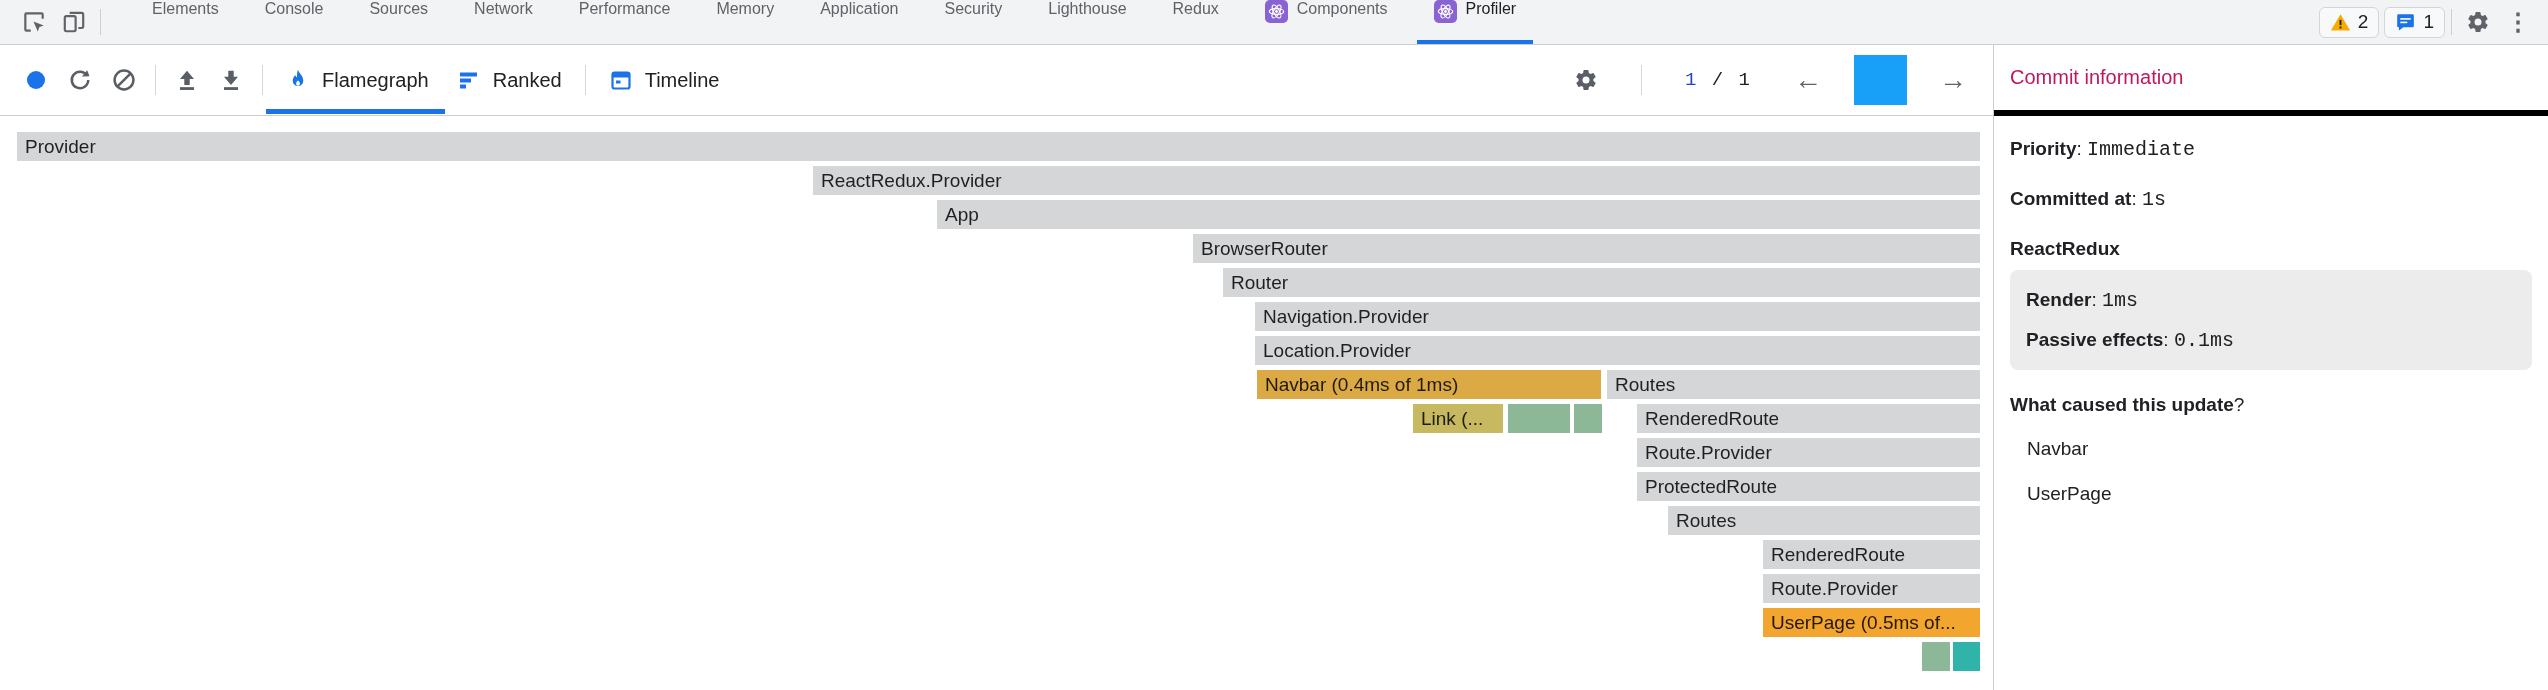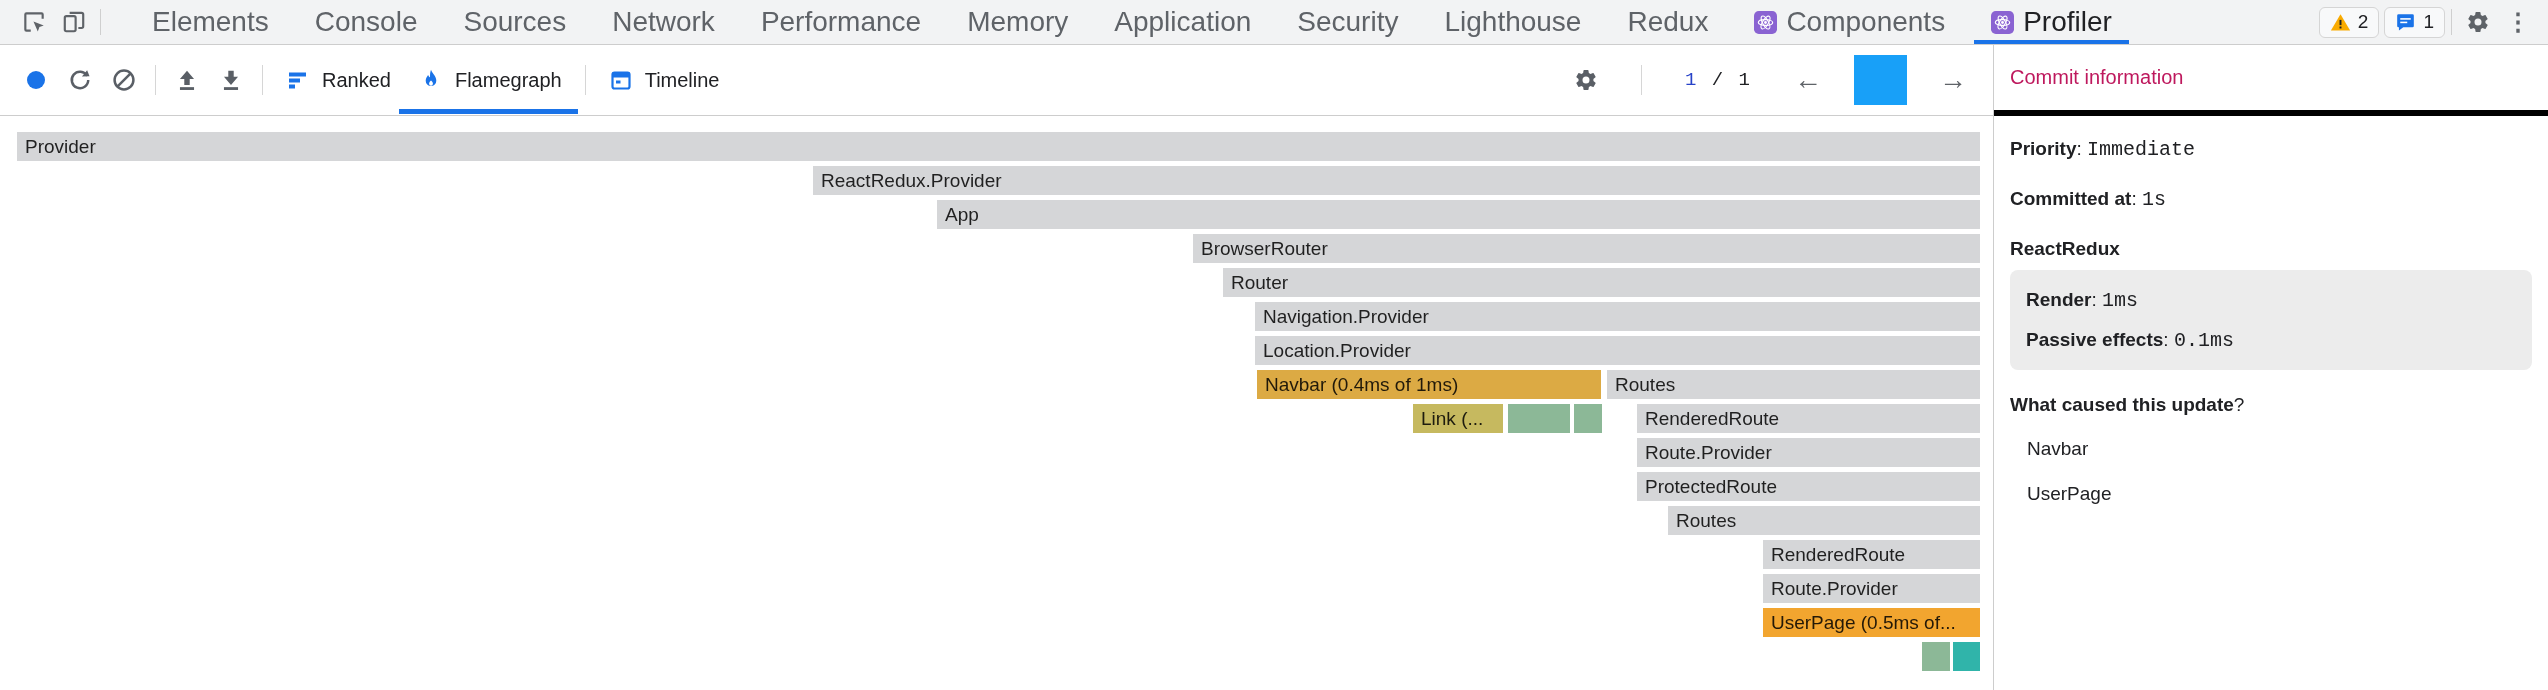--- a/index.html
+++ b/index.html
@@ -16,22 +16,22 @@
     position:absolute; top:0; left:0; width:2548px; height:45px;
     background:#f2f3f4; border-bottom:1px solid #cdcdcd;
     display:flex; align-items:stretch;
   }
   .tabbar-left { display:flex; align-items:center; padding-left:14px; }
   .icon-btn { display:flex; align-items:center; justify-content:center;
     width:40px; height:34px; cursor:pointer; color:#5f6368; }
   .vdiv { width:1px; height:26px; background:#cfcfcf; margin:0 6px; align-self:center; }
   .tabs { display:flex; align-items:stretch; margin-left:22px; }
   .tab {
-    display:flex; align-items:center; gap:9px; padding:0 23px;
-    font-size:28px; color:#5f6368; cursor:pointer; position:relative; white-space:nowrap;
+    display:flex; align-items:flex-start; gap:9px; padding:0 23px;
+    font-size:16px; color:#5f6368; cursor:pointer; position:relative; white-space:nowrap;
   }
   .tab.active { color:#202124; }
   .tab.active::after {
     content:""; position:absolute; left:6px; right:6px; bottom:0; height:4px;
     background:var(--accent-blue);
   }
   .react-badge { width:23px; height:23px; flex:0 0 auto; }
   .tabbar-right { margin-left:auto; display:flex; align-items:center; padding-right:10px; }
   .count-pill {
     display:flex; align-items:center; gap:7px; height:31px; padding:0 10px;
@@ -220,38 +220,38 @@
     </svg>
   </div>
   <div class="tb-icon">
     <svg width="26" height="26" viewBox="0 0 24 24" fill="currentColor">
       <path d="M12 16.5L5.5 9h4V3.5h5V9h4z"></path>
       <rect x="5.5" y="18.6" width="13" height="2.6"></rect>
     </svg>
   </div>
   <div class="tb-div"></div>
 
+  <div class="ptab active">
+    <span class="picon">
+      <svg width="24" height="24" viewBox="0 0 24 24">
+        <path d="M12 1.8c1 3.8 5.3 6 5.3 11a5.3 5.3 0 0 1-10.6 0c0-2.9 1.4-4.4 2.4-5.9.9 1.9 1.9 2.4 1.9 2.4 0-2.8 0-4.6 1-7.5z" fill="var(--accent-blue)"></path>
+        <path d="M12 12.6c1.2 1.1 1.9 2 1.9 3.2a1.9 1.9 0 0 1-3.8 0c0-1.2.7-2.1 1.9-3.2z" fill="#fff"></path>
+      </svg>
+    </span>
+    <span>Flamegraph</span>
+  </div>
   <div class="ptab">
     <span class="picon">
       <svg width="24" height="24" viewBox="0 0 24 24" fill="var(--accent-blue)">
         <rect x="3" y="4.5" width="17" height="4"></rect>
         <rect x="3" y="10.5" width="11" height="4"></rect>
         <rect x="3" y="16.5" width="6" height="4"></rect>
       </svg>
     </span>
     <span>Ranked</span>
-  </div>
-  <div class="ptab active">
-    <span class="picon">
-      <svg width="24" height="24" viewBox="0 0 24 24">
-        <path d="M12 1.8c1 3.8 5.3 6 5.3 11a5.3 5.3 0 0 1-10.6 0c0-2.9 1.4-4.4 2.4-5.9.9 1.9 1.9 2.4 1.9 2.4 0-2.8 0-4.6 1-7.5z" fill="var(--accent-blue)"></path>
-        <path d="M12 12.6c1.2 1.1 1.9 2 1.9 3.2a1.9 1.9 0 0 1-3.8 0c0-1.2.7-2.1 1.9-3.2z" fill="#fff"></path>
-      </svg>
-    </span>
-    <span>Flamegraph</span>
   </div>
   <div class="tb-div"></div>
   <div class="ptab">
     <span class="picon">
       <svg width="24" height="24" viewBox="0 0 24 24">
         <rect x="3.5" y="4.5" width="17" height="16" rx="2" fill="none" stroke="var(--accent-blue)" stroke-width="2.2"></rect>
         <rect x="3.5" y="4.5" width="17" height="5" fill="var(--accent-blue)"></rect>
         <rect x="7" y="12.5" width="4.5" height="3" fill="var(--accent-blue)"></rect>
       </svg>
     </span>

